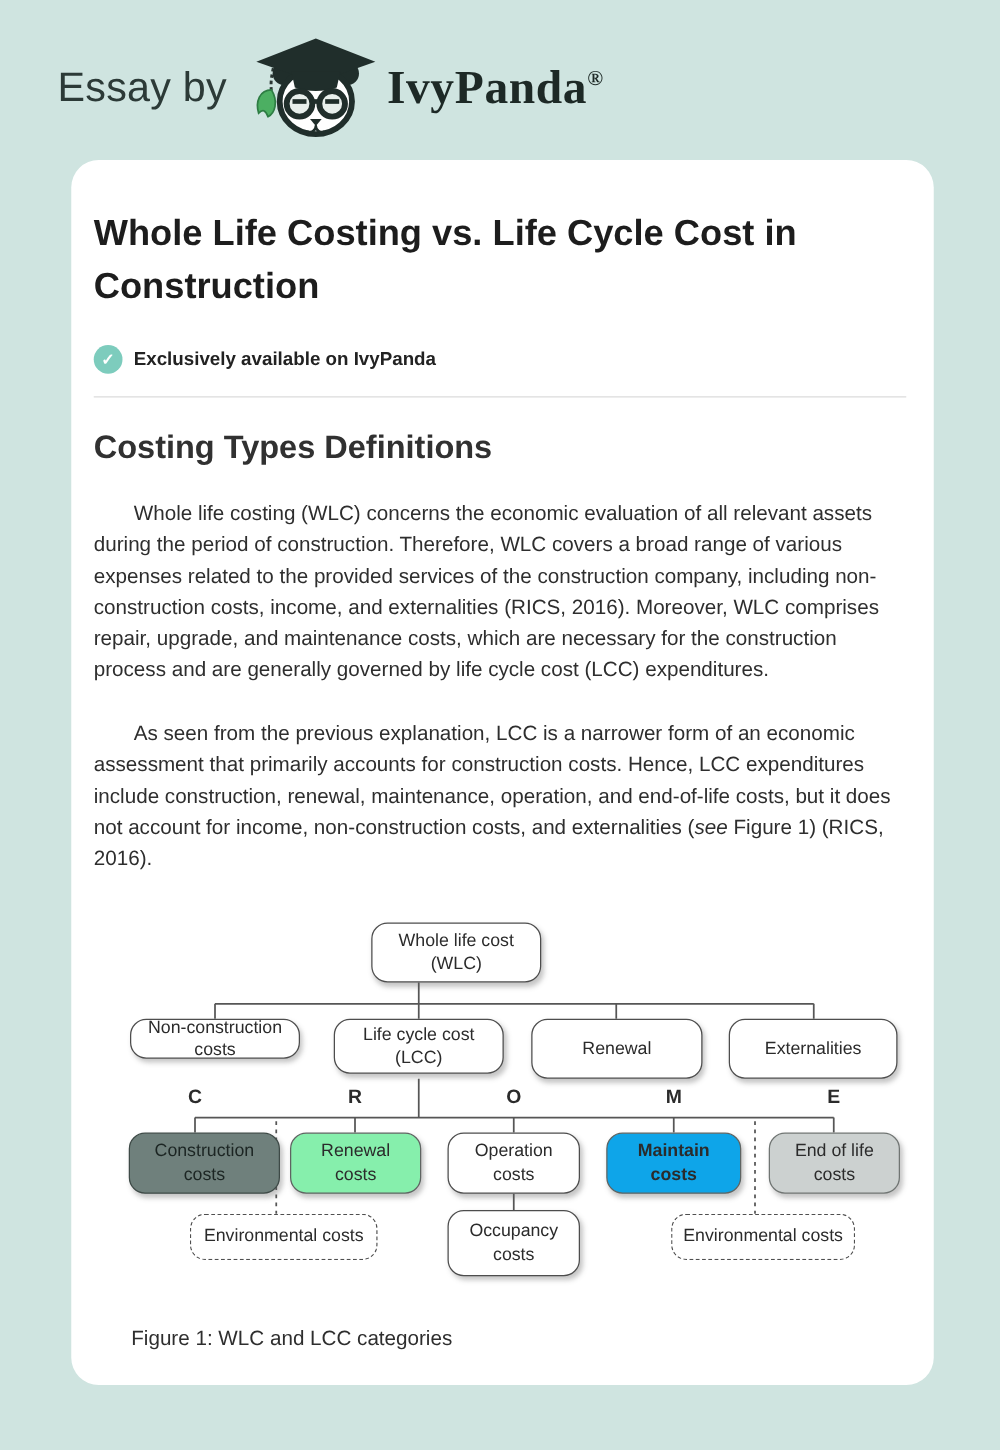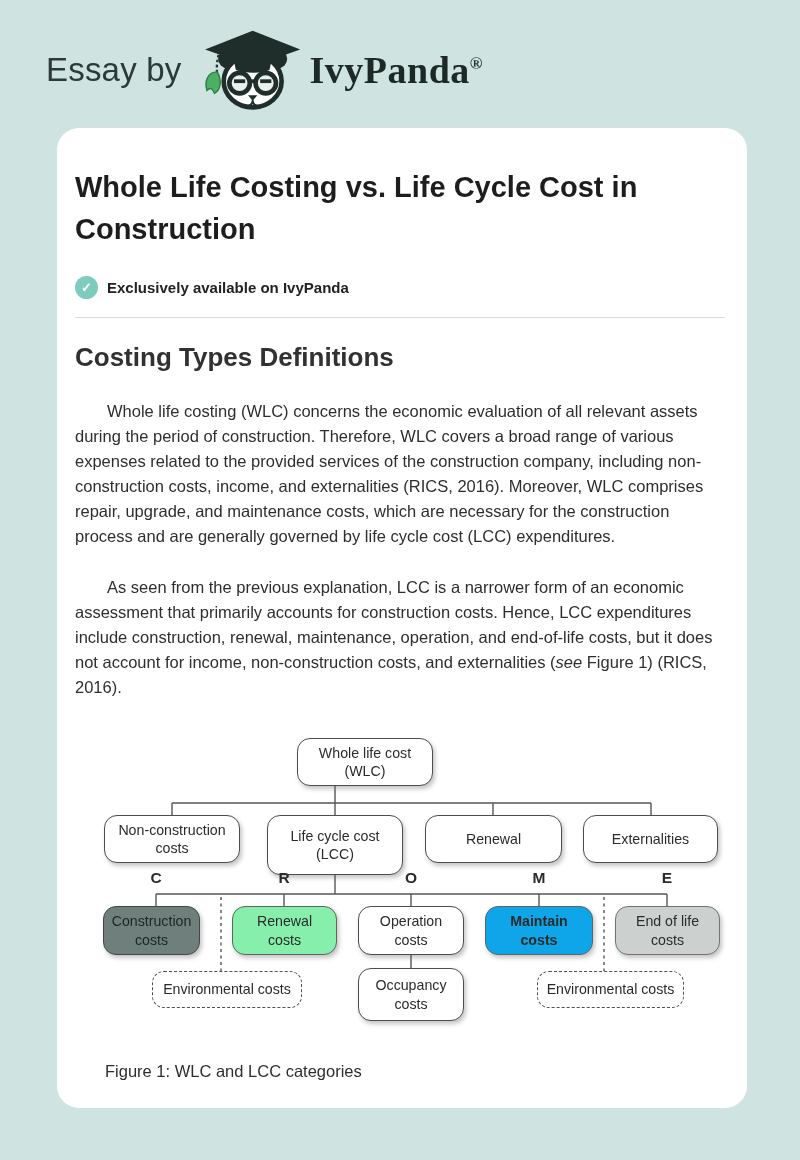--- a/index.html
+++ b/index.html
@@ -27,25 +27,25 @@
   p.para{margin:26px 0 0 0;font-size:16.5px;line-height:25px;color:#2e2e2e;text-indent:32px;}
   p.para em{font-style:italic;}
 
   
   figure.fig{margin:28px 0 0 25px;position:relative;width:650px;height:300px;}
   .connectors{position:absolute;inset:0;}
   .dbox{position:absolute;box-sizing:border-box;display:flex;align-items:center;justify-content:center;text-align:center;
         font-size:14.2px;line-height:1.3;color:#2b2b2b;background:#ffffff;border:1.8px solid #4d4d4d;border-radius:13px;
         box-shadow:2px 3px 4px rgba(90,90,90,.35);white-space:pre-line;}
   .b-wlc{left:167px;top:10px;width:136px;height:48px;margin-left:30px;}
-  .b-ncc{left:4px;top:87px;width:136px;height:48px;}
-  .b-lcc{left:167px;top:87px;width:136px;height:60px;}
+  .b-ncc{left:4px;top:87px;width:136px;height:32px;}
+  .b-lcc{left:167px;top:87px;width:136px;height:44px;}
   .b-inc{left:325px;top:87px;width:137px;height:48px;}
   .b-ext{left:483px;top:87px;width:135px;height:48px;}
-  .b-con{left:3px;top:178px;width:97px;height:49px;background:#6f807c;border-color:#3e4a47;color:#1c2523;}
+  .b-con{left:3px;top:178px;width:121px;height:49px;background:#6f807c;border-color:#3e4a47;color:#1c2523;}
   .b-ren{left:132px;top:178px;width:105px;height:49px;background:#86efac;border-color:#5f6462;}
   .b-ope{left:258px;top:178px;width:106px;height:49px;}
   .b-mai{left:385px;top:178px;width:108px;height:49px;background:#0ea5e9;border-color:#5f6462;font-weight:bold;}
   .b-eol{left:515px;top:178px;width:105px;height:49px;background:#ccd1d0;border-color:#70757.3px;border-color:#707573;}
   .b-envl{left:52px;top:243px;width:150px;height:37px;border:1.7px dashed #4f4f4f;border-radius:12px;box-shadow:none;}
   .b-occ{left:258px;top:240px;width:106px;height:53px;}
   .b-envr{left:437px;top:243px;width:147px;height:37px;border:1.7px dashed #4f4f4f;border-radius:12px;box-shadow:none;}
   .letter{position:absolute;top:141px;width:30px;margin-left:-15px;text-align:center;font-size:15.5px;font-weight:600;color:#2b2b2b;}
   .l-c{left:56px;} .l-r{left:184px;} .l-o{left:311px;} .l-m{left:439px;} .l-e{left:567px;}
 

